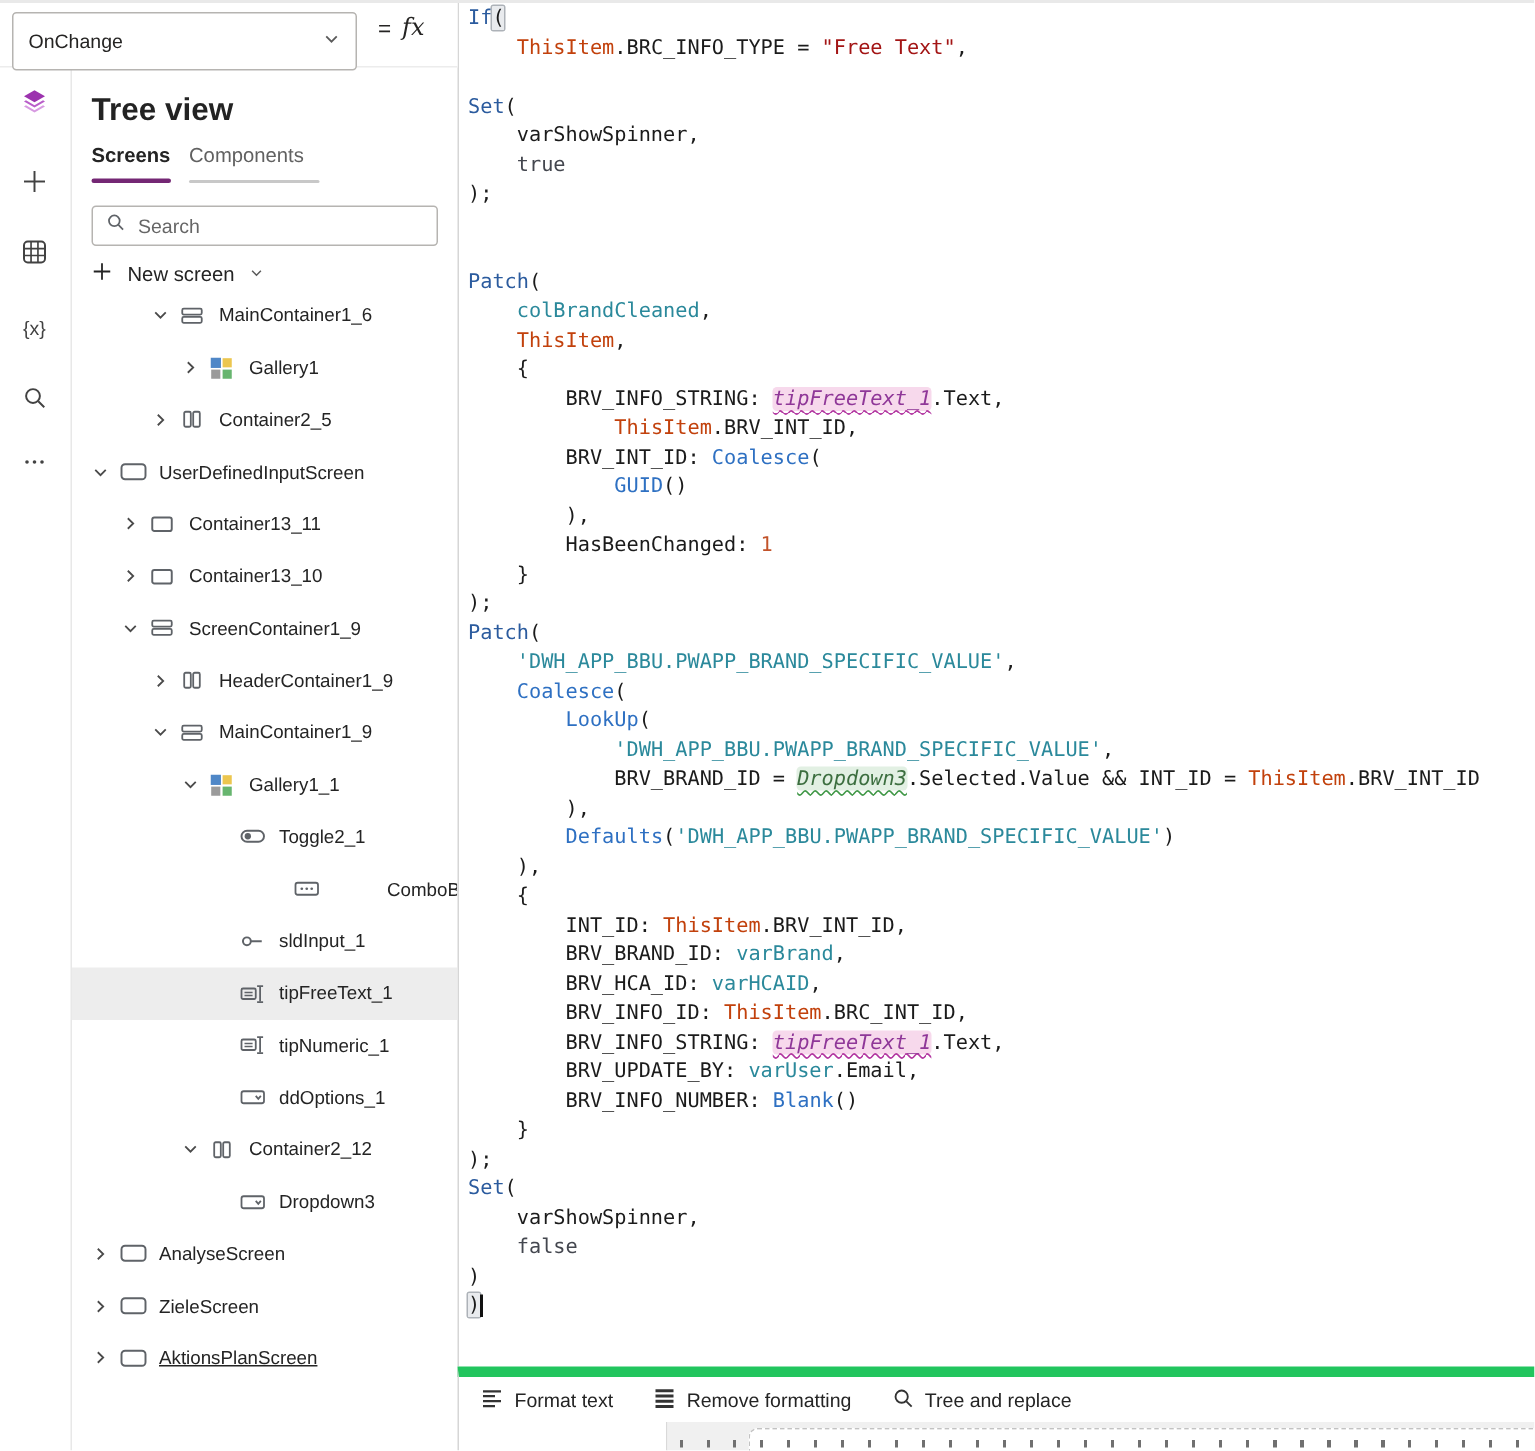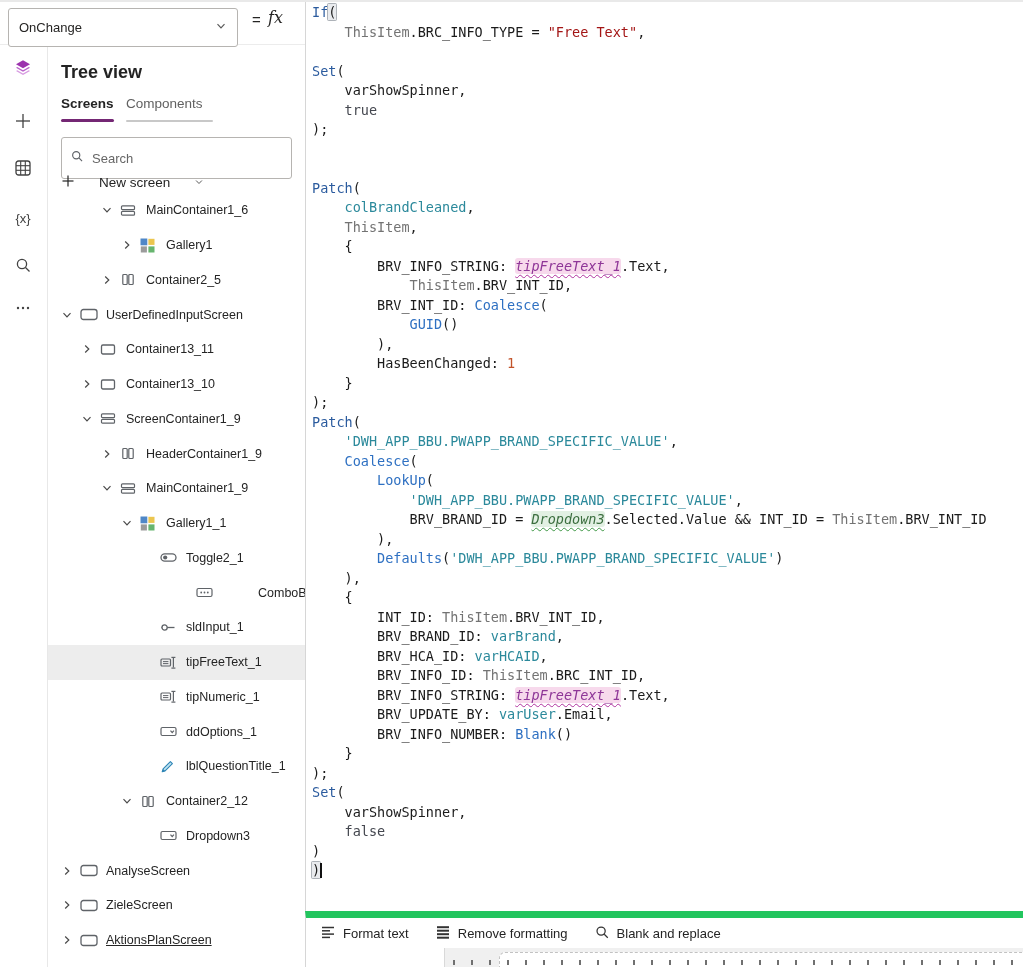--- a/index.html
+++ b/index.html
@@ -15,47 +15,47 @@
   .eq{position:absolute;left:252px;top:11px;font-size:15px;color:#252423}
   .fx{position:absolute;left:268px;top:8px;font-size:16px;font-style:italic;font-family:"DejaVu Serif",serif;color:#252423}
 
   
   #leftrail{position:absolute;left:0;top:44px;width:47px;bottom:0;background:#fff;border-right:1px solid #e8e8e8;z-index:20}
   .rail-btn{position:absolute;left:0;width:46px;height:40px;display:flex;align-items:center;justify-content:center}
   .rail-vars{font-size:13px;color:#424242;letter-spacing:0}
 
   
   #treepanel{position:absolute;left:48px;top:44px;width:257px;bottom:0;background:#fff;overflow:hidden;z-index:10}
-  .tree-title{position:absolute;left:13px;top:18px;font-size:18px;font-weight:700;color:#232323}
+  .tree-title{position:absolute;left:13px;top:18px;font-size:21px;font-weight:700;color:#232323}
   .tab{position:absolute;top:52px;font-size:13.5px;cursor:default}
   .tab-screens{left:13px;color:#242424;font-weight:600}
   .tab-components{left:78px;color:#616161}
   .tab-underline-active{position:absolute;left:13px;top:75px;width:53px;height:3px;background:#742774;border-radius:2px}
   .tab-underline-rest{position:absolute;left:78px;top:76px;width:87px;height:2px;background:#c8c8c8;border-radius:2px}
-  .searchbox{position:absolute;left:13px;top:93px;width:231px;height:42px;border:1px solid #b6b4b1;border-radius:3px;
+  .searchbox{position:absolute;left:13px;top:93px;width:231px;height:27px;border:1px solid #b6b4b1;border-radius:3px;
              box-sizing:border-box;display:flex;align-items:center;padding:0 8px;gap:6px;background:#fff}
   .searchbox input{border:none;outline:none;flex:1;font-size:13px;font-family:"Liberation Sans",sans-serif;color:#242424;background:transparent;min-width:0}
   .searchbox input::placeholder{color:#666}
-  .newscreen{position:absolute;left:13px;top:130px;display:flex;align-items:center;gap:24px;font-size:13.5px;color:#242424}
+  .newscreen{position:absolute;left:13px;top:130px;display:flex;align-items:center;gap:10px;font-size:13.5px;color:#242424}
   #tree-list{position:absolute;left:0;top:149px;right:0;bottom:0}
   .tree-row{height:34.75px;display:flex;align-items:center;font-size:12.5px;color:#242424;box-sizing:border-box}
   .tree-row.selected{background:#ededed}
   .chev{width:17px;flex:none;display:flex;align-items:center}
   .ticon{width:20px;margin-left:2px;margin-right:6px;flex:none;display:flex;align-items:center}
   .tlabel{white-space:nowrap;overflow:hidden}
 
   
   #codepanel{position:absolute;left:305px;top:0;right:0;height:911px;background:#fff;border-left:1px solid #d6d6d6;overflow:hidden;z-index:25;box-sizing:border-box}
   #code-lines{position:absolute;left:6px;top:3px;right:2px;font-family:"DejaVu Sans Mono",monospace;font-size:13.5px}
   .code-line{height:19.5px;line-height:19.5px;white-space:pre}
   .tk-d{color:#1b1b1b}
   .tk-fn{color:#2b5b9e}
   .tk-fn2{color:#2e70c2}
   .tk-ds{color:#2b899b}
-  .tk-this{color:#737373}
+  .tk-this{color:#c2410c}
   .tk-str{color:#a31515}
   .tk-num{color:#c2532a}
   .tk-bool{color:#44474f}
   .tk-pink{color:#8f3798;font-style:italic;background:#f7d9ec;border-radius:3px;
            text-decoration:underline wavy #b1339f 1px;text-underline-offset:3px}
   .tk-green{color:#3c6e3f;font-style:italic;background:#e2f0e3;border-radius:3px;
            text-decoration:underline wavy #3f9746 1px;text-underline-offset:3px}
   .tk-brhl{background:#e9ebee;box-shadow:0 0 0 1px #adb2b8;border-radius:1px;color:#1b1b1b}
   .caret{display:inline-block;width:2px;height:15px;background:#111;vertical-align:text-bottom}
 
@@ -368,30 +368,20 @@
       </div>
       <div class="tree-row" style="padding-left: 93px;">
         <span class="chev"></span>
         <span class="ticon">
           <svg width="17" height="15" viewBox="0 0 17 15">
             <rect x="1" y="3.5" width="15" height="8" rx="1.5" fill="none" stroke="#5f6368" stroke-width="1.2"></rect>
             <path d="M10.5 6.6 L12.2 8.6 L13.9 6.6" fill="none" stroke="#5f6368" stroke-width="1.2"></path>
           </svg>
         </span>
         <span class="tlabel">ddOptions_1</span>
-      </div>
-      <div class="tree-row" style="padding-left: 93px;">
-        <span class="chev"></span>
-        <span class="ticon">
-          <svg width="15" height="15" viewBox="0 0 15 15">
-            <path d="M2.2 12.8 L3.1 9.9 L10.4 2.6 L12.4 4.6 L5.1 11.9 Z" fill="#bfe3f2" stroke="#2f85b5" stroke-width="1.1" stroke-linejoin="round"></path>
-            <path d="M2.2 12.8 L3.1 9.9 L5.1 11.9 Z" fill="#2f85b5"></path>
-          </svg>
-        </span>
-        <span class="tlabel">lblQuestionTitle_1</span>
       </div>
       <div class="tree-row" style="padding-left: 73px;">
         <span class="chev">
           <svg width="12" height="12" viewBox="0 0 12 12">
             <path d="M2.5 4.2 L6 7.8 L9.5 4.2" fill="none" stroke="#4a4a4a" stroke-width="1.2"></path>
           </svg>
         </span>
         <span class="ticon">
           <svg width="16" height="15" viewBox="0 0 16 15">
             <rect x="2.8" y="2.5" width="4.4" height="10" rx="1" fill="none" stroke="#5f6368" stroke-width="1.2"></rect>
@@ -525,21 +515,21 @@
     </span>
     <span>Remove formatting</span>
   </div>
   <div class="tb-item">
     <span>
       <svg width="16" height="16" viewBox="0 0 18 18">
           <circle cx="8" cy="8" r="4.6" fill="none" stroke="#333" stroke-width="1.4"></circle>
           <line x1="11.5" y1="11.5" x2="15.5" y2="15.5" stroke="#333" stroke-width="1.4"></line>
         </svg>
     </span>
-    <span>Blank and replace</span>
+    <span>Tree and replace</span>
   </div>
 </div>
 
 <div id="bottomstrip">
   <div class="strip-divider"></div>
   <div class="strip-canvas">
     <div class="canvas-sheet"></div>
     <div class="ruler-ticks"></div>
   </div>
 </div>

